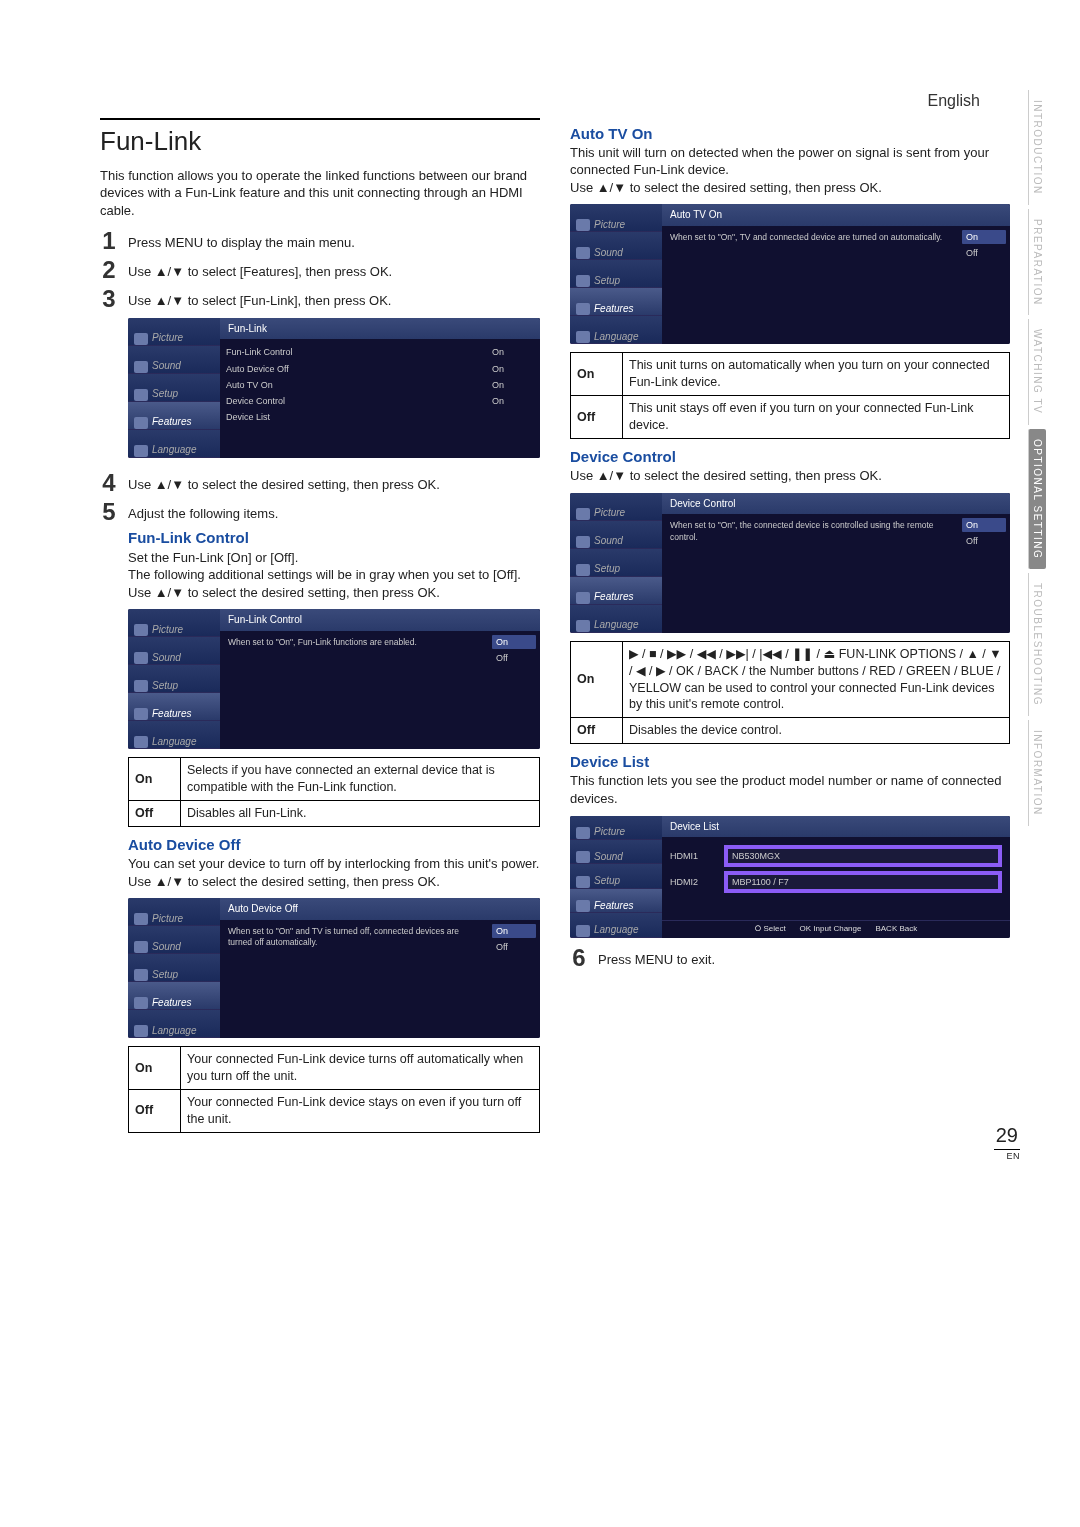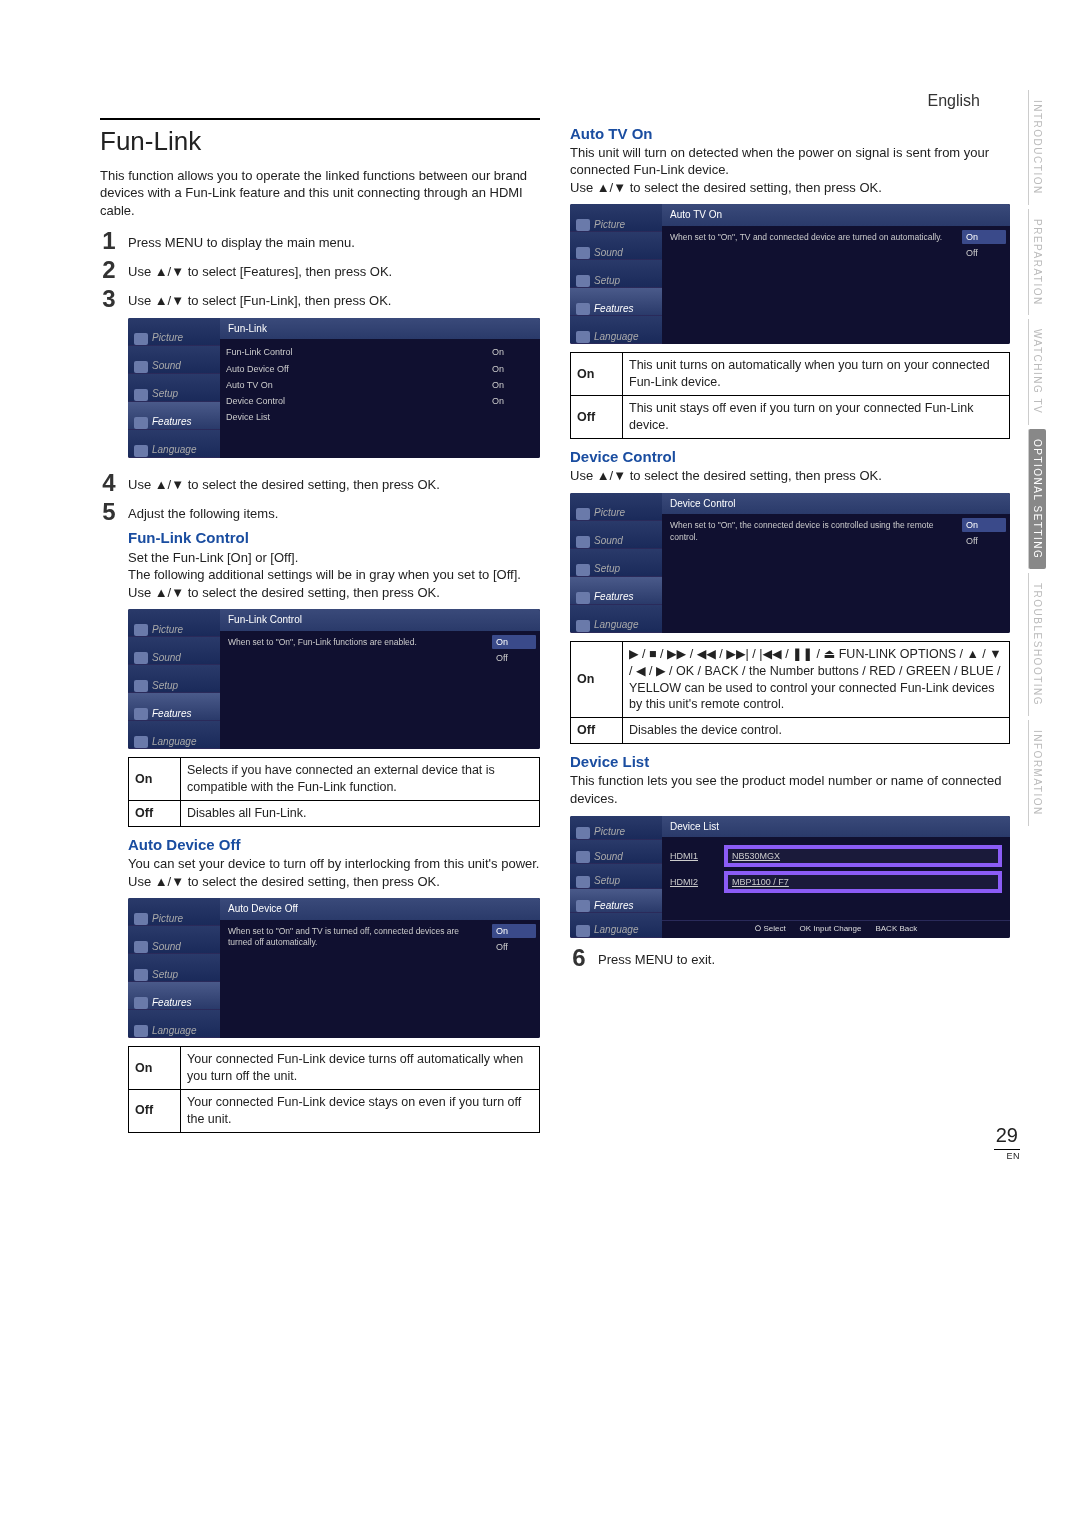--- a/index.html
+++ b/index.html
@@ -148,21 +148,20 @@
     display:flex;
     gap:14px;
     justify-content:center;
     border-top:1px solid #2a2a5a;
   }
   .ss-device-area {
     flex:1;
     padding:8px;
     font-size:9px;
     color:#ccc;
-    text-decoration:underline;
   }
   .ss-device-row { display:flex; gap:10px; margin-bottom:4px; align-items:center; }
   .ss-device-row .port { width:44px; }
   .ss-device-row .box { flex:1; border:4px solid #8b5cf6; padding:1px 4px; background:#1a1a3a; }
   table.info {
     width: 100%;
     border-collapse: collapse;
     margin: 4px 0 8px;
     font-size: 12.5px;
   }

